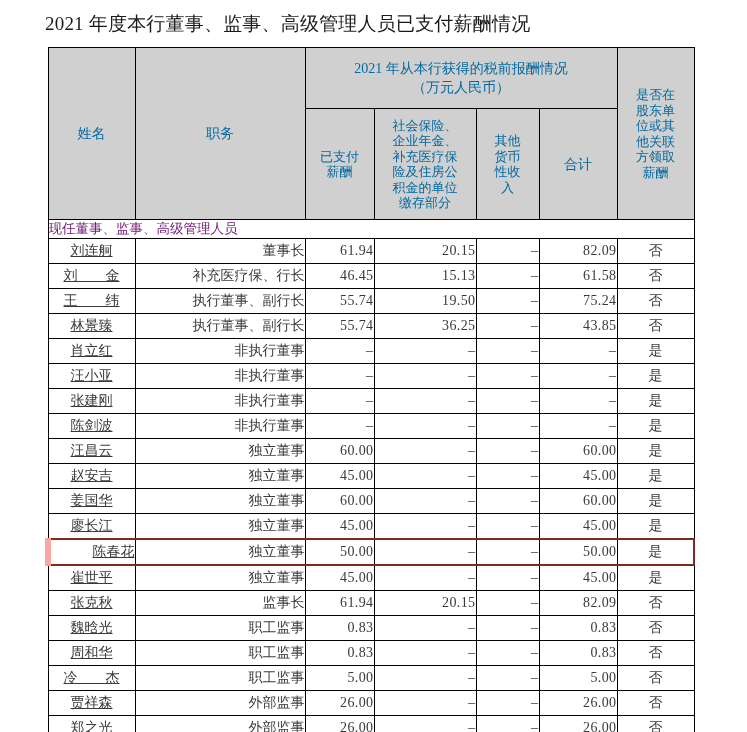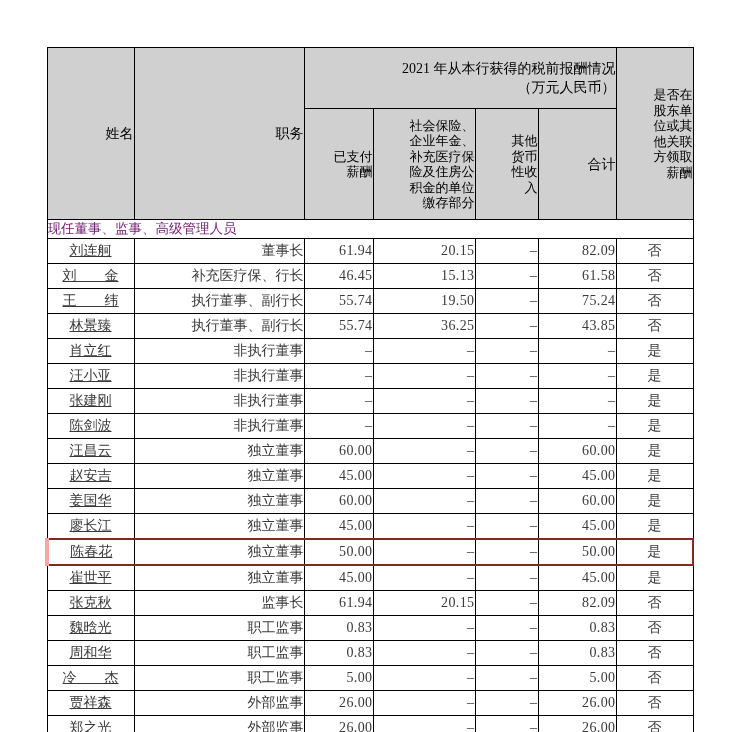--- a/index.html
+++ b/index.html
@@ -44,25 +44,25 @@
   table.paytable td, table.paytable th {
     border: 1px solid #000000;
     padding: 0;
     margin: 0;
     font-weight: normal;
     vertical-align: middle;
   }
   
   .hd {
     background: #d0d0d0;
-    text-align: right;
+    text-align: center;
     font-weight: bold;
     font-size: 13.5px;
     line-height: 15.5px;
-    color: #000000;
+    color: #0369a1;
     padding: 2px 1px;
   }
   .hd-big {
     font-size: 14px;
     line-height: 19px;
   }
   .hd-vert {
     font-size: 13px;
     line-height: 15.5px;
   }
@@ -105,31 +105,33 @@
   }
   td.c-yn {
     text-align: center;
   }
   
   tr.highlight td {
     border-top: 2px solid #7d2b20;
     border-bottom: 2px solid #7d2b20;
   }
   tr.highlight td:first-child {
-    border-left: 4px solid #fca5a5;
+    border-left: 6px solid #fca5a5;
+    text-align: right;
   }
   tr.highlight td:last-child {
     border-right: 2px solid #7d2b20;
   }
 </style>
 </head>
 <body>
 
 <div class="page">
 
+  <div class="doc-title">2021 年度本行董事、监事、高级管理人员已支付薪酬情况</div>
 
   <table class="paytable">
     <colgroup>
       <col style="width:87px">
       <col style="width:170px">
       <col style="width:69px">
       <col style="width:102px">
       <col style="width:63px">
       <col style="width:78px">
       <col style="width:77px">

